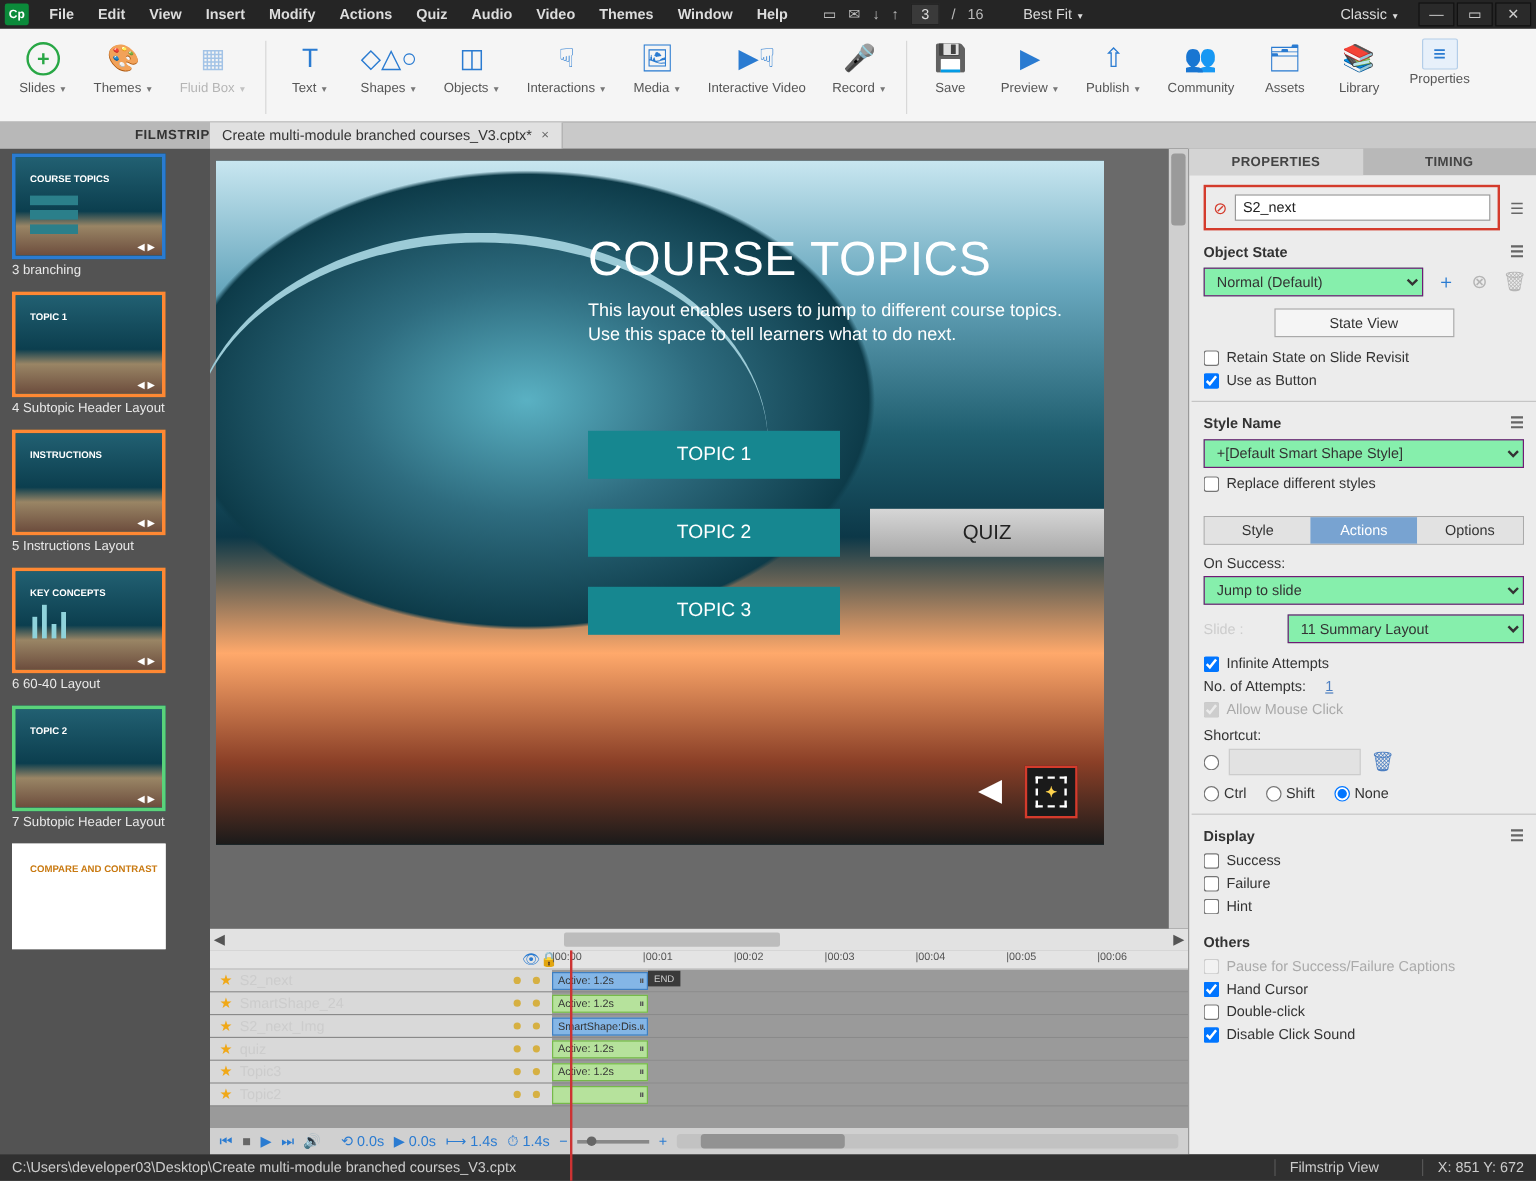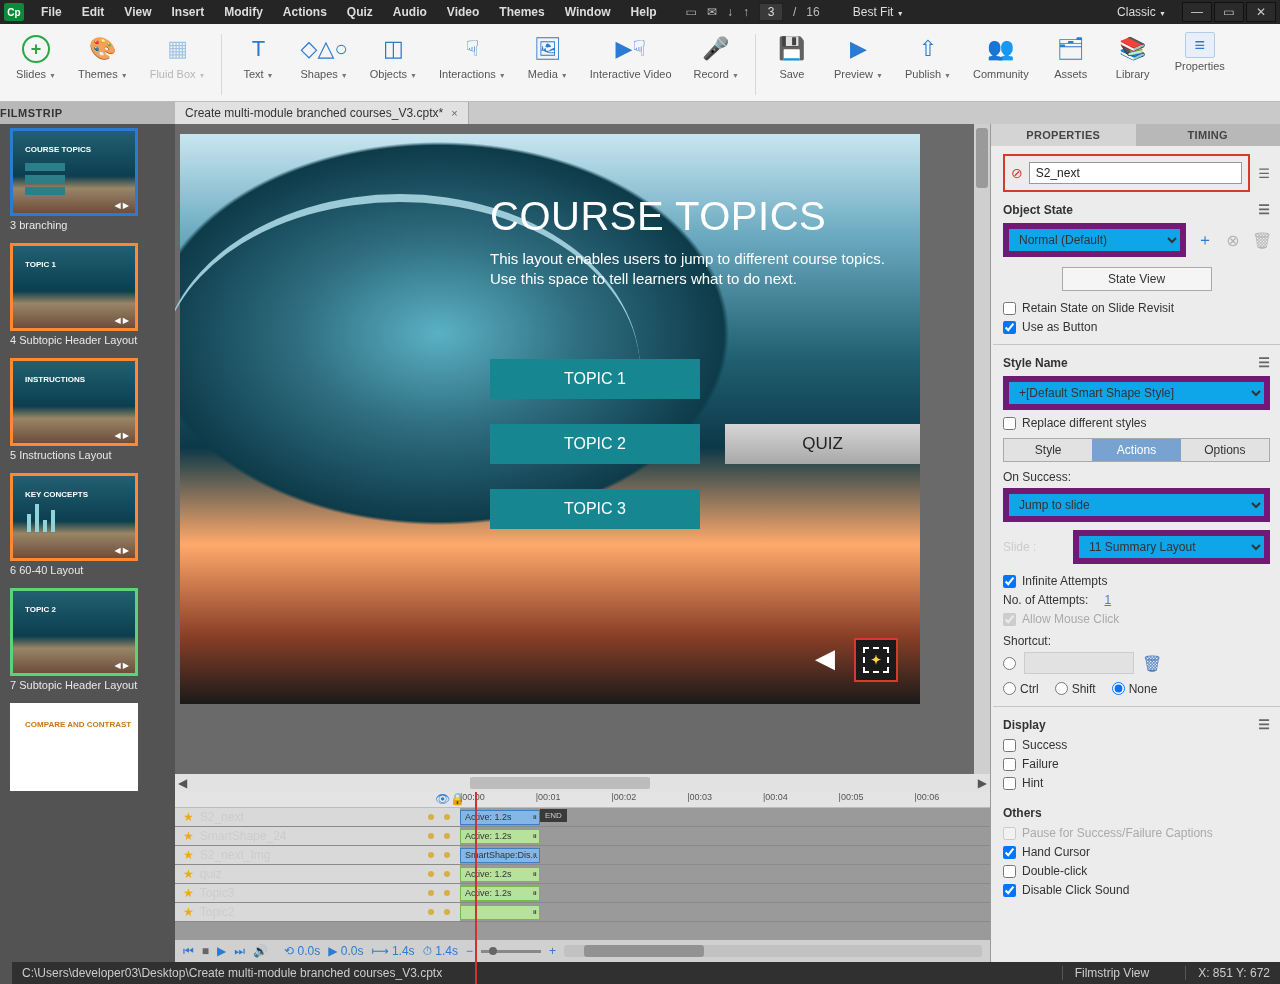--- a/index.html
+++ b/index.html
@@ -24,21 +24,21 @@
 .rbtn .ico { width: 34px; height: 34px; display:flex; align-items:center; justify-content:center; font-size: 22px; color:#2a7bd1;}
 .rbtn .lbl { margin-top: 2px; font-size: 11px; color:#555; white-space:nowrap;}
 .rbtn .dd { font-size:7px; color:#777; margin-left:3px;}
 .rsep { width: 1px; background:#d8d8d8; margin: 6px 4px;}
 .rbtn.disabled { opacity: 0.4; }
 .rbtn.last .ico{ color:#2a7bd1; border:1px solid #b3cde8; background:#e7f0fa; border-radius:2px; width:30px; height:26px; font-size:18px; }
 .addicon{width:28px;height:28px;border:2px solid #28a745;border-radius:50%;color:#28a745;display:flex;align-items:center;justify-content:center;font-size:18px;font-weight:bold;}
 
 
 .tabs { height: 22px; background:#c9c9c9; display:flex; }
-.filmstrip-hdr { width: 175px; text-align:left; background:#b8b8b8; color:#333; font-weight:bold; font-size:11px; line-height:22px; letter-spacing: .5px;}
+.filmstrip-hdr { width: 175px; text-align:right; background:#b8b8b8; color:#333; font-weight:bold; font-size:11px; line-height:22px; letter-spacing: .5px;}
 .doctab { background:#e1e1e1; padding: 3px 10px; color:#333; display:flex; align-items:center; gap:8px; border-right:1px solid #aaa;}
 .doctab .x{color:#666;font-size:11px;}
 
 
 .maincols { position:absolute; top:124px; left:0; right:0; bottom:22px; display:flex; }
 .filmstrip { width:175px; background:#535353; overflow-y:auto; }
 .filmstrip::-webkit-scrollbar{width:14px;} .filmstrip::-webkit-scrollbar-thumb{background:#777;} .filmstrip::-webkit-scrollbar-track{background:#414141;}
 .slidewrap{ padding: 4px 10px 2px 10px;}
 .thumb{ width:128px; height:88px; border:3px solid #ff8833; background:#0b4a5a; position:relative; overflow:hidden;}
 .thumb.blue{border-color:#2a7bd1;}
@@ -100,43 +100,43 @@
 .rptabs{height:22px;display:flex;background:#b8b8b8;}
 .rptab{flex:1;text-align:center;line-height:22px;font-size:11px;font-weight:bold;color:#444;letter-spacing:.3px;}
 .rptab.active{background:#d4d4d4;}
 .rpscroll{flex:1;overflow-y:auto;padding:8px 10px 8px 12px;}
 .rpscroll::-webkit-scrollbar{width:14px;}.rpscroll::-webkit-scrollbar-thumb{background:#a5a5a5;}.rpscroll::-webkit-scrollbar-track{background:#d4d4d4;}
 .namebox{border:2px solid #d43b2c;padding:6px;display:flex;align-items:center;gap:6px;}
 .namebox input{flex:1;padding:3px 6px;border:1px solid #999;background:#fff;color:#222;font-size:12px;}
 .namebox .vis{color:#d43b2c;font-size:14px;}
 .sect-title{font-weight:bold;color:#333;margin:10px 0 6px 0;display:flex;justify-content:space-between;align-items:center;}
 .menuico{color:#666;font-size:13px;}
-.sel, select{width:100%;padding:3px 6px;border:6px solid #701a75;background:#0ea5e9;color:#333;}
+.sel, select{width:100%;padding:3px 6px;border:1px solid #701a75;background:#86efac;color:#333;}
 .row-btns{display:flex;gap:10px;align-items:center;margin-top:6px;}
 .row-btns .selwrap{flex:1;}
 .iconbtn{color:#2a7bd1;font-size:16px;width:18px;text-align:center;}
 .iconbtn.grey{color:#b5b5b5;}
 .statebtn{display:block;width:150px;margin:10px auto;padding:4px;border:1px solid #aaa;background:#f5f5f5;text-align:center;color:#333;}
 .chk{display:flex;align-items:center;gap:6px;margin:5px 0;color:#333;}
 .chk input{width:13px;height:13px;}
-.subtabs{display:flex;margin-top:8px;border:1px solid #aaa;}
+.subtabs{display:flex;margin-top:20px;border:1px solid #aaa;}
 .subtab{flex:1;text-align:center;padding:4px 0;background:#e2e2e2;color:#333;cursor:pointer;}
 .subtab.active{background:#78a3d1;color:#fff;}
 .field-lbl{color:#333;margin:8px 0 4px 0;}
 .inline{display:flex;align-items:center;gap:8px;}
 .inline .lblw{width:62px;}
 .tinyinput{width:52px;padding:3px 4px;border:1px solid #aaa;background:#f4f4f4;}
 .tinyinput.dis{background:#e2e2e2;color:#999;border-color:#ccc;}
 .radio-row{display:flex;gap:16px;margin-top:8px;color:#333;}
-.radio-row label{display:flex;align-items:flex-start;gap:4px;}
+.radio-row label{display:flex;align-items:flex-end;gap:4px;}
 hr.sep{border:none;border-top:1px solid #c5c5c5;margin:10px -10px;}
 .chk.dis{color:#aaa;align-items:center;}
 
 
-.statusbar{position:absolute;left:12px;right:0;bottom:0;height:22px;background:#303030;color:#ccc;display:flex;align-items:center;padding:0 10px;font-size:11px;}
+.statusbar{position:absolute;left:0;right:0;bottom:0;height:22px;background:#303030;color:#ccc;display:flex;align-items:center;padding:0 10px;font-size:11px;}
 .statusbar .r{margin-left:auto;display:flex;gap:36px;}
 .statusbar .r div{border-left:1px solid #555;padding-left:12px;}
 </style>
 </head>
 <body>
 
 <div class="titlebar">
   <div class="logo">Cp</div>
   <div class="menubar" id="menubar">
       <div>File</div>

